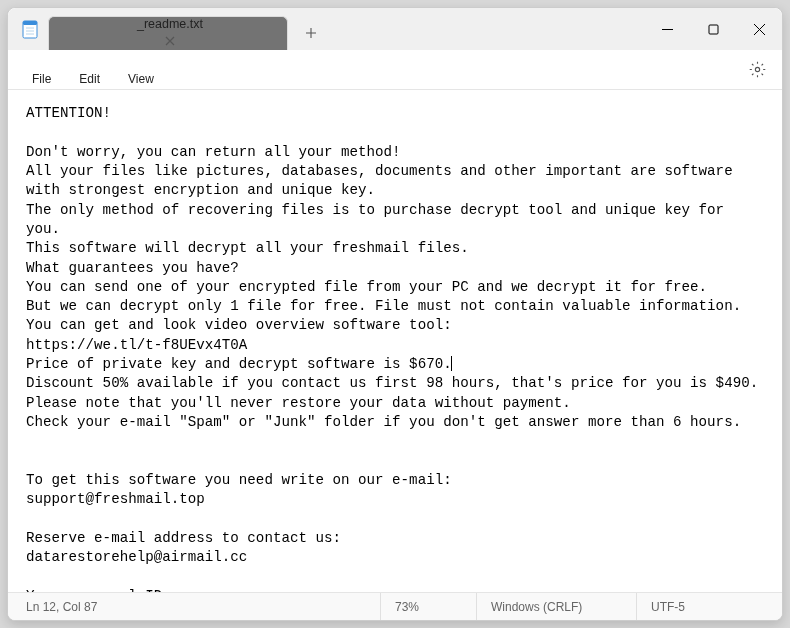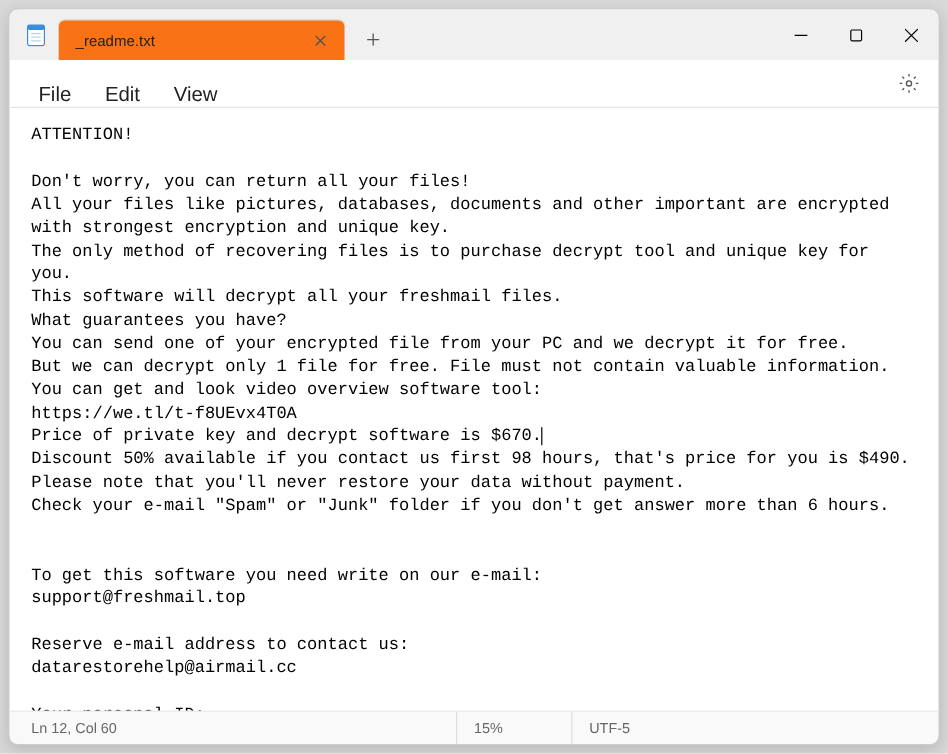--- a/index.html
+++ b/index.html
@@ -38,32 +38,33 @@
       height: 20px;
       margin: 11px 8px 11px 12px;
       flex-shrink: 0;
     }
     .tab-strip {
       display: flex;
       align-items: flex-end;
       flex: 0 0 auto;
     }
     .tab {
-      background: #f97316;
+      background: #737373;
       border: 1px solid #dcdcdc;
       border-bottom: none;
       border-top-left-radius: 6px;
       border-top-right-radius: 6px;
       height: 34px;
       margin-top: 8px;
       padding: 0 10px 0 14px;
       display: flex;
       align-items: center;
       min-width: 240px;
       position: relative;
+      flex-direction: column;
     }
     .tab-title {
       font-size: 12.5px;
       color: #222;
       flex: 1;
     }
     .tab-close {
       width: 20px;
       height: 20px;
       display: flex;
@@ -102,21 +103,21 @@
     .menubar {
       height: 40px;
       display: flex;
       align-items: center;
       padding: 0 10px;
       border-bottom: 1px solid #e5e5e5;
       background: #ffffff;
     }
     .menu-item {
       padding: 6px 14px;
-      font-size: 17px;
+      font-size: 12px;
       color: #222;
       border-radius: 4px;
       margin-top: 18px;
     }
     .menubar-spacer {
       flex: 1;
     }
     .settings-icon {
       width: 30px;
       height: 30px;
@@ -227,22 +228,22 @@
     <div class="settings-icon">
       <svg width="17" height="17" viewBox="0 0 24 24" fill="none" stroke="#555" stroke-width="1.6">
         <circle cx="12" cy="12" r="3"></circle>
         <path d="M12 1v3M12 20v3M4.2 4.2l2.1 2.1M17.7 17.7l2.1 2.1M1 12h3M20 12h3M4.2 19.8l2.1-2.1M17.7 6.3l2.1-2.1"></path>
       </svg>
     </div>
   </div>
 
   <div class="content"><span>ATTENTION!</span>
 
-<span>Don't worry, you can return all your files!</span>
-<span>All your files like pictures, databases, documents and other important are encrypted with strongest encryption and unique key.</span>
+<span>Don't worry, you can return all your method!</span>
+<span>All your files like pictures, databases, documents and other important are software with strongest encryption and unique key.</span>
 <span>The only method of recovering files is to purchase decrypt tool and unique key for you.</span>
 <span>This software will decrypt all your freshmail files.</span>
 <span>What guarantees you have?</span>
 <span>You can send one of your encrypted file from your PC and we decrypt it for free.</span>
 <span>But we can decrypt only 1 file for free. File must not contain valuable information.</span>
 <span>You can get and look video overview software tool:</span>
 <span>https://we.tl/t-f8UEvx4T0A</span>
 <span>Price of private key and decrypt software is $670.</span><span class="caret"></span>
 <span>Discount 50% available if you contact us first 98 hours, that's price for you is $490.</span>
 <span>Please note that you'll never restore your data without payment.</span>
@@ -252,18 +253,19 @@
 <span>To get this software you need write on our e-mail:</span>
 <span>support@freshmail.top</span>
 
 <span>Reserve e-mail address to contact us:</span>
 <span>datarestorehelp@airmail.cc</span>
 
 <span>Your personal ID:</span>
 </div>
 
   <div class="statusbar">
-    <div class="status-seg first">Ln 12, Col 60</div>
-    <div class="status-seg" style="width:96px">15%</div>
+    <div class="status-seg first">Ln 12, Col 87</div>
+    <div class="status-seg" style="width:96px">73%</div>
+    <div class="status-seg" style="width:160px">Windows (CRLF)</div>
     <div class="status-seg" style="flex:0 0 110px">UTF-5</div>
   </div>
 
 </div>
 
 </body></html>

